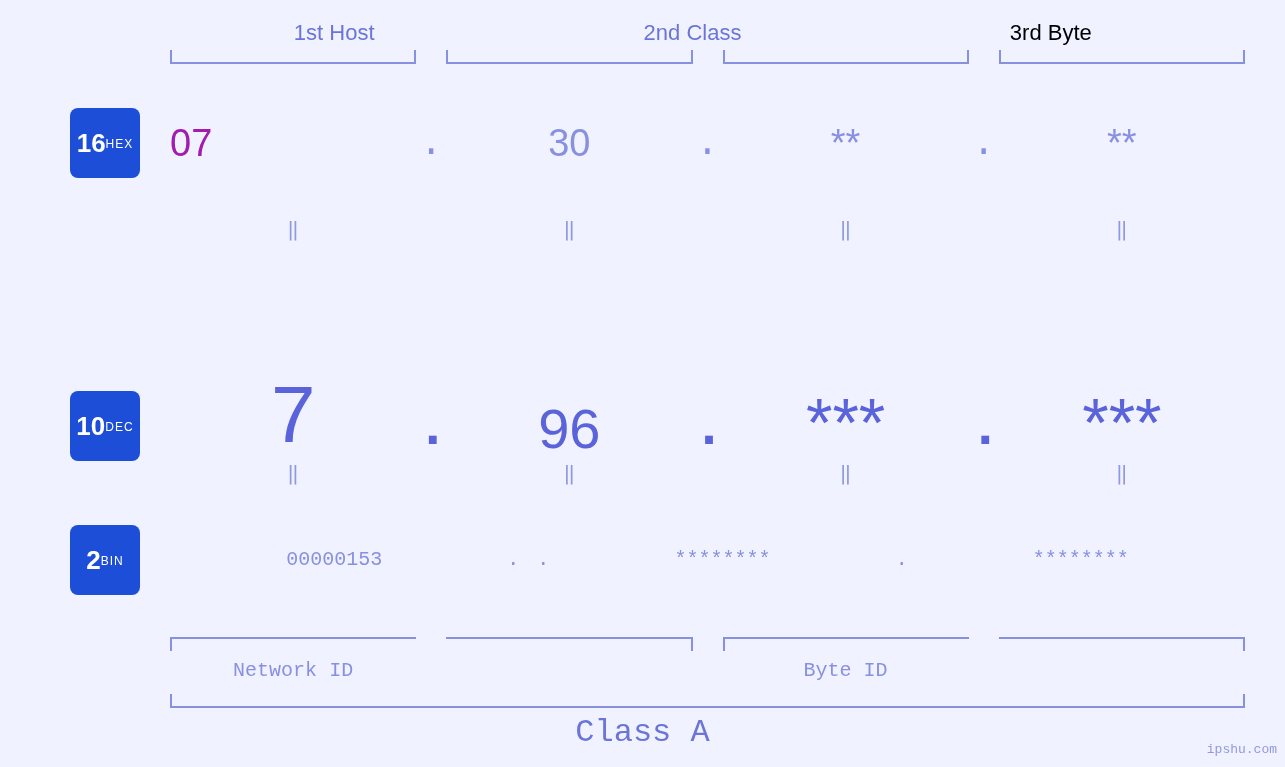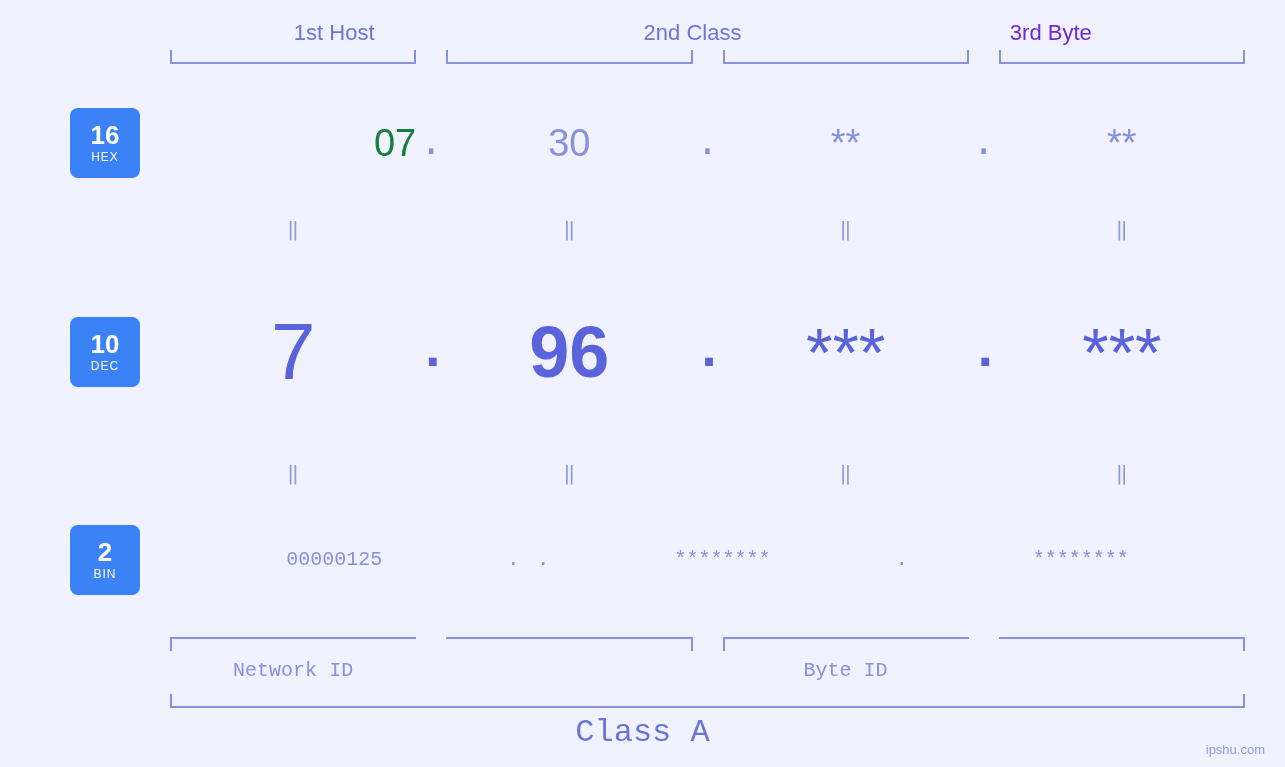--- a/index.html
+++ b/index.html
@@ -16,64 +16,64 @@
     .container {
       width: 100%;
       height: 100%;
       display: flex;
       flex-direction: column;
       align-items: center;
       padding: 20px 40px 10px 40px;
     }
 
     .badge {
-      background-color: #3b82f6;
+      background-color: #1d4ed8;
       color: white;
       border-radius: 8px;
       width: 70px;
       height: 70px;
       display: flex;
-      flex-direction: column;
+      flex-direction: row;
       align-items: center;
       justify-content: center;
       font-family: Arial, sans-serif;
     }
 
     .badge-num {
       font-size: 26px;
       font-weight: bold;
       line-height: 1;
     }
 
     .badge-label {
       font-size: 12px;
       letter-spacing: 1px;
       margin-top: 2px;
     }
 
     .watermark {
       position: absolute;
       bottom: 10px;
-      right: 20px;
+      right: 8px;
       color: #9099e0;
       font-size: 13px;
-      font-family: Liberation Sans, sans-serif;
+      font-family: Liberation Mono, monospace;
     }
   </style>
 </head>
 <body>
 
 <div class="container">
 
   <div style="display:flex; width:100%; padding-left:130px; margin-bottom:0;">
     <div style="flex:1; text-align:center; color:#6b75d9; font-size:22px; font-family:Arial,sans-serif;">1st Host</div>
     <div style="width:30px; flex-shrink:0;"></div>
     <div style="flex:1; text-align:center; color:#6b75d9; font-size:22px; font-family:Arial,sans-serif;">2nd Class</div>
     <div style="width:30px; flex-shrink:0;"></div>
-    <div style="flex:1; text-align:center; color:#6d28d9; font-size:22px; font-family:Arial,sans-serif;">3rd Byte</div>
+    <div style="flex:1; text-align:center; color:#000000; font-size:22px; font-family:Arial,sans-serif;">3rd Byte</div>
     <div style="width:30px; flex-shrink:0;"></div>
   </div>
 
   <div style="display:flex; width:100%; padding-left:130px; height:18px; margin-bottom:6px;">
 
     <div style="flex:1; display:flex; align-items:flex-end;">
       <div style="width:2px; height:14px; background:#8890e0;"></div>
       <div style="flex:1; height:2px; background:#8890e0; align-self:flex-end;"></div>
       <div style="width:2px; height:14px; background:#8890e0;"></div>
     </div>
@@ -102,49 +102,49 @@
 
   <div style="display:flex; width:100%; flex:1; flex-direction:column;">
 
     <div style="display:flex; width:100%; align-items:center; flex:1;">
       <div style="width:130px; display:flex; justify-content:center; align-items:center;">
         <div class="badge">
           <span class="badge-num">16</span>
           <span class="badge-label">HEX</span>
         </div>
       </div>
-      <div style="flex:1; text-align:right; color:#15803d; font-size:38px; font-family:Arial,sans-serif;">07</div>
+      <div style="flex:1; text-align:left; color:#a21caf; font-size:38px; font-family:Arial,sans-serif;">07</div>
       <div style="width:30px; text-align:center; color:#8890e0; font-size:38px; flex-shrink:0;">.</div>
       <div style="flex:1; text-align:center; color:#8890e0; font-size:38px; font-family:Arial,sans-serif;">30</div>
       <div style="width:30px; text-align:center; color:#8890e0; font-size:38px; flex-shrink:0;">.</div>
       <div style="flex:1; text-align:center; color:#8890e0; font-size:38px; font-family:Arial,sans-serif;">**</div>
       <div style="width:30px; text-align:center; color:#8890e0; font-size:38px; flex-shrink:0;">.</div>
       <div style="flex:1; text-align:center; color:#8890e0; font-size:38px; font-family:Arial,sans-serif;">**</div>
     </div>
 
     <div style="display:flex; width:100%; align-items:center; padding-left:130px;">
       <div style="flex:1; text-align:center; color:#9099e0; font-size:20px;">‖</div>
       <div style="width:30px; flex-shrink:0;"></div>
       <div style="flex:1; text-align:center; color:#9099e0; font-size:20px;">‖</div>
       <div style="width:30px; flex-shrink:0;"></div>
       <div style="flex:1; text-align:center; color:#9099e0; font-size:20px;">‖</div>
       <div style="width:30px; flex-shrink:0;"></div>
       <div style="flex:1; text-align:center; color:#9099e0; font-size:20px;">‖</div>
     </div>
 
-    <div style="display:flex; width:100%; align-items:center; flex:1.5;">
+    <div style="display:flex; width:100%; align-items:flex-end; flex:1.5;">
       <div style="width:130px; display:flex; justify-content:center; align-items:center;">
         <div class="badge">
           <span class="badge-num">10</span>
           <span class="badge-label">DEC</span>
         </div>
       </div>
       <div style="flex:1; text-align:center; color:#5a63d9; font-size:80px; font-family:Arial,sans-serif; font-weight:300;">7</div>
       <div style="width:30px; text-align:center; color:#5a63d9; font-size:55px; font-weight:bold; flex-shrink:0;">.</div>
-      <div style="flex:1; text-align:center; color:#5a63d9; font-size:72px; font-family:Arial,sans-serif; font-weight:700;">96</div>
+      <div style="flex:1; text-align:center; color:#5a63d9; font-size:56px; font-family:Arial,sans-serif; font-weight:400;">96</div>
       <div style="width:30px; text-align:center; color:#5a63d9; font-size:55px; font-weight:bold; flex-shrink:0;">.</div>
       <div style="flex:1; text-align:center; color:#5a63d9; font-size:68px; font-family:Arial,sans-serif; font-weight:300;">***</div>
       <div style="width:30px; text-align:center; color:#5a63d9; font-size:55px; font-weight:bold; flex-shrink:0;">.</div>
       <div style="flex:1; text-align:center; color:#5a63d9; font-size:68px; font-family:Arial,sans-serif; font-weight:300;">***</div>
     </div>
 
     <div style="display:flex; width:100%; align-items:center; padding-left:130px;">
       <div style="flex:1; text-align:center; color:#9099e0; font-size:20px;">‖</div>
       <div style="width:30px; flex-shrink:0;"></div>
       <div style="flex:1; text-align:center; color:#9099e0; font-size:20px;">‖</div>
@@ -154,21 +154,21 @@
       <div style="flex:1; text-align:center; color:#9099e0; font-size:20px;">‖</div>
     </div>
 
     <div style="display:flex; width:100%; align-items:center; flex:1;">
       <div style="width:130px; display:flex; justify-content:center; align-items:center;">
         <div class="badge">
           <span class="badge-num">2</span>
           <span class="badge-label">BIN</span>
         </div>
       </div>
-      <div style="flex:1; text-align:center; color:#8890e0; font-size:20px; font-family:'Courier New',monospace;">00000125</div>
+      <div style="flex:1; text-align:center; color:#8890e0; font-size:20px; font-family:'Courier New',monospace;">00000153</div>
       <div style="width:30px; text-align:center; color:#8890e0; font-size:20px; flex-shrink:0;">.</div>
       <div style="width:30px; text-align:center; color:#8890e0; font-size:20px; flex-shrink:0;">.</div>
       <div style="flex:1; text-align:center; color:#8890e0; font-size:20px; font-family:'Courier New',monospace;">********</div>
       <div style="width:30px; text-align:center; color:#8890e0; font-size:20px; flex-shrink:0;">.</div>
       <div style="flex:1; text-align:center; color:#8890e0; font-size:20px; font-family:'Courier New',monospace;">********</div>
     </div>
 
     <div style="display:flex; width:100%; padding-left:130px; height:18px; margin-top:4px;">
 
       <div style="display:flex; align-items:flex-start; flex:1;">

